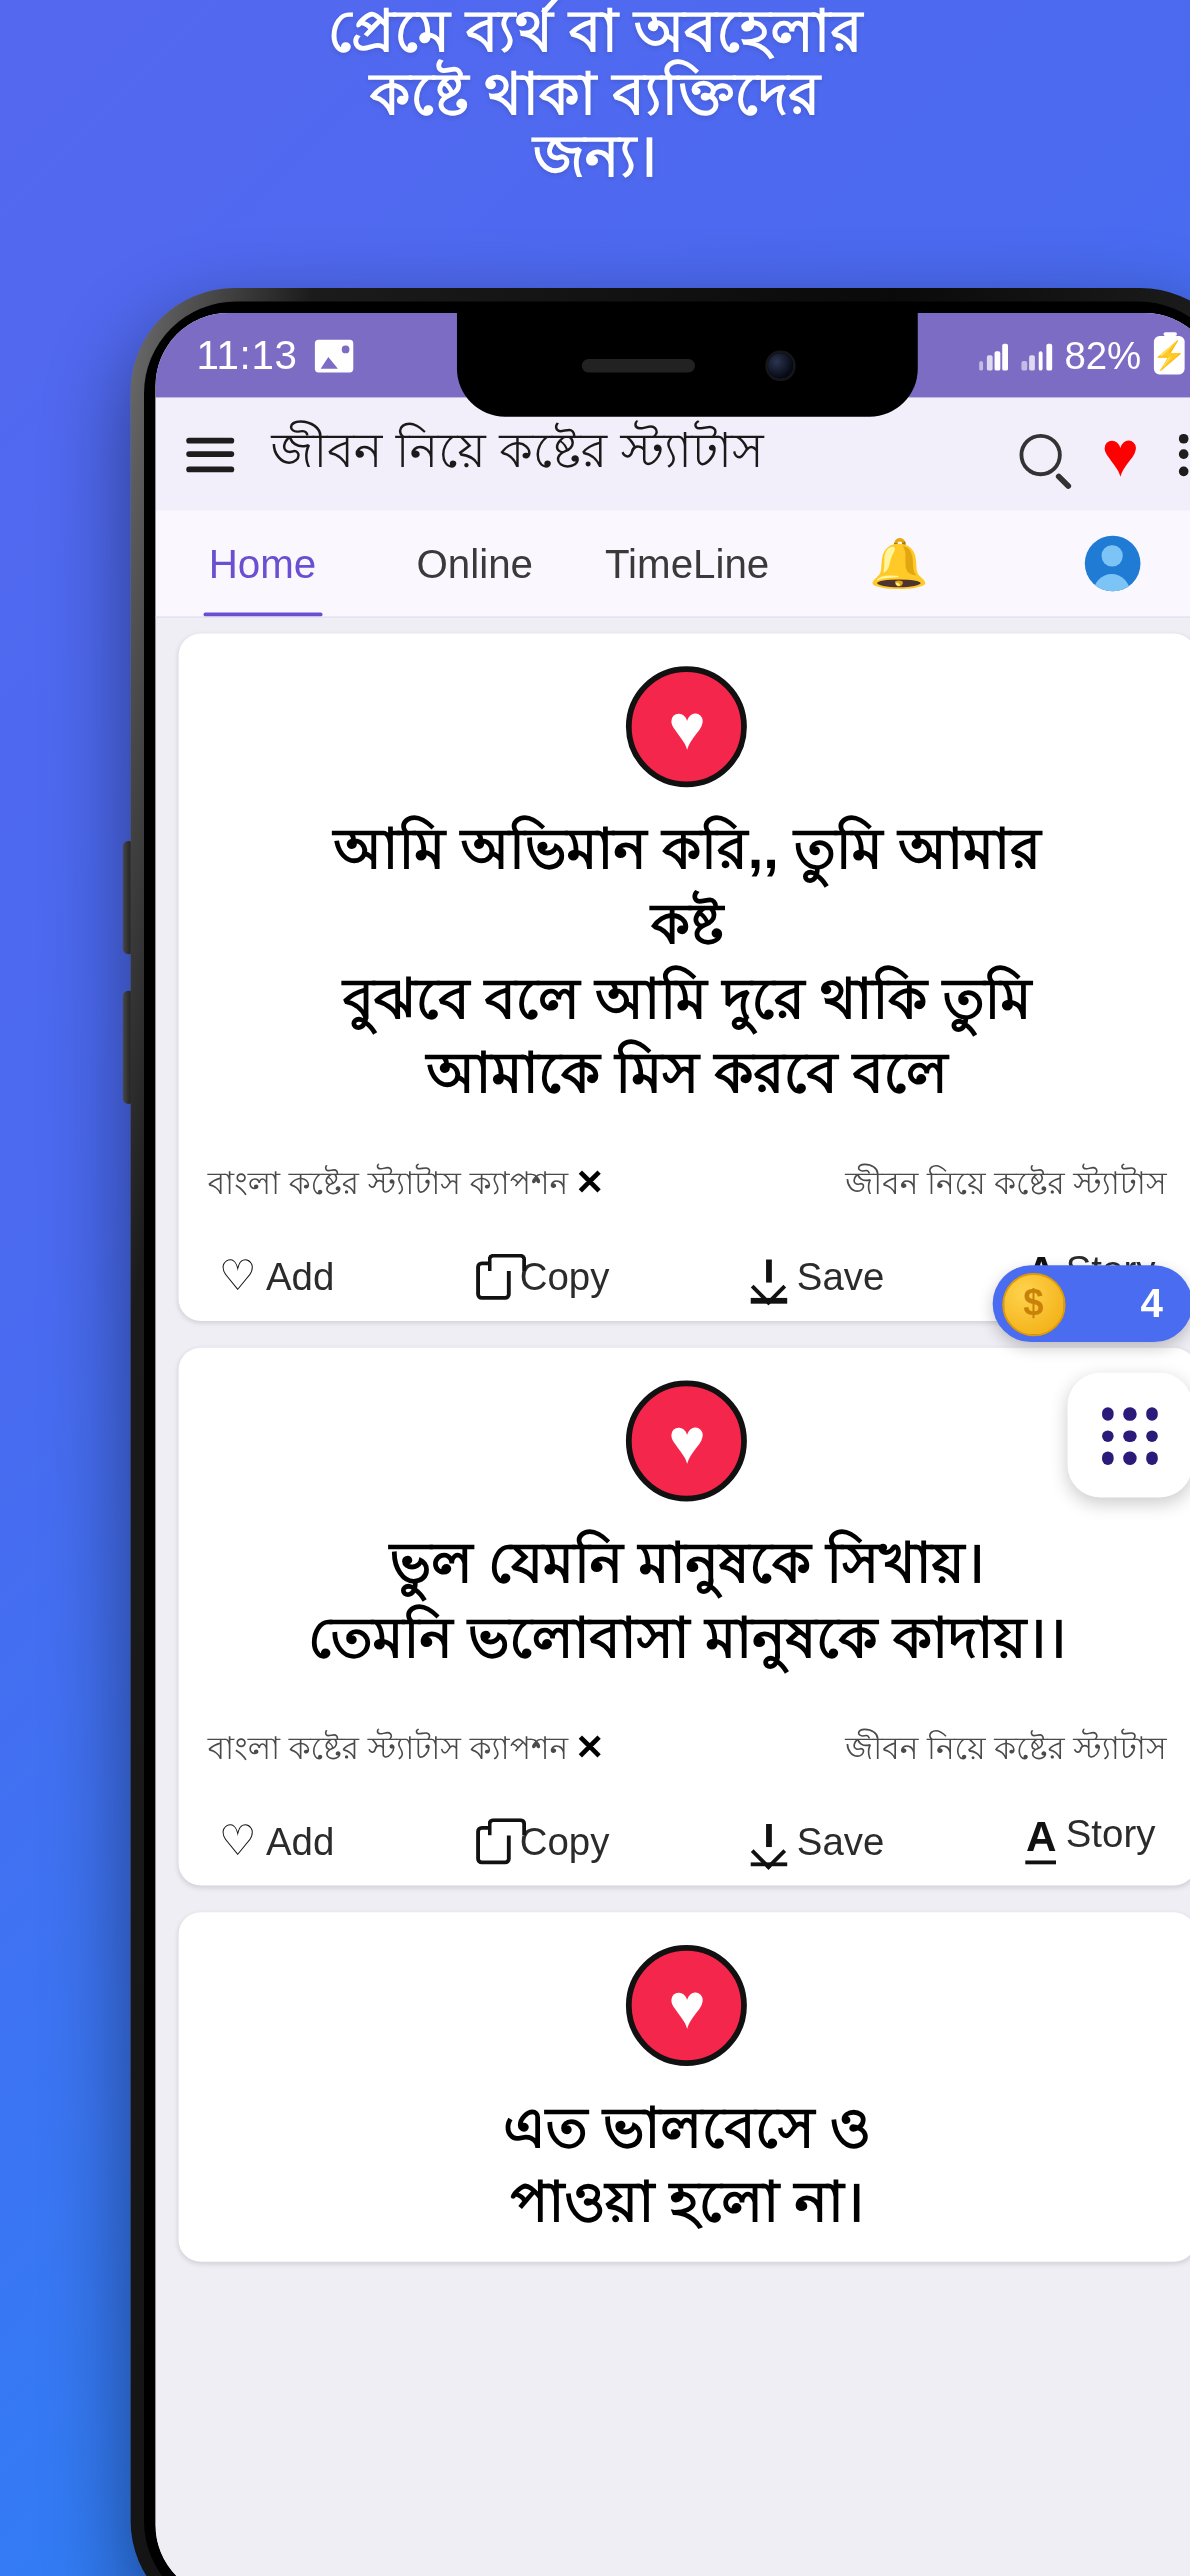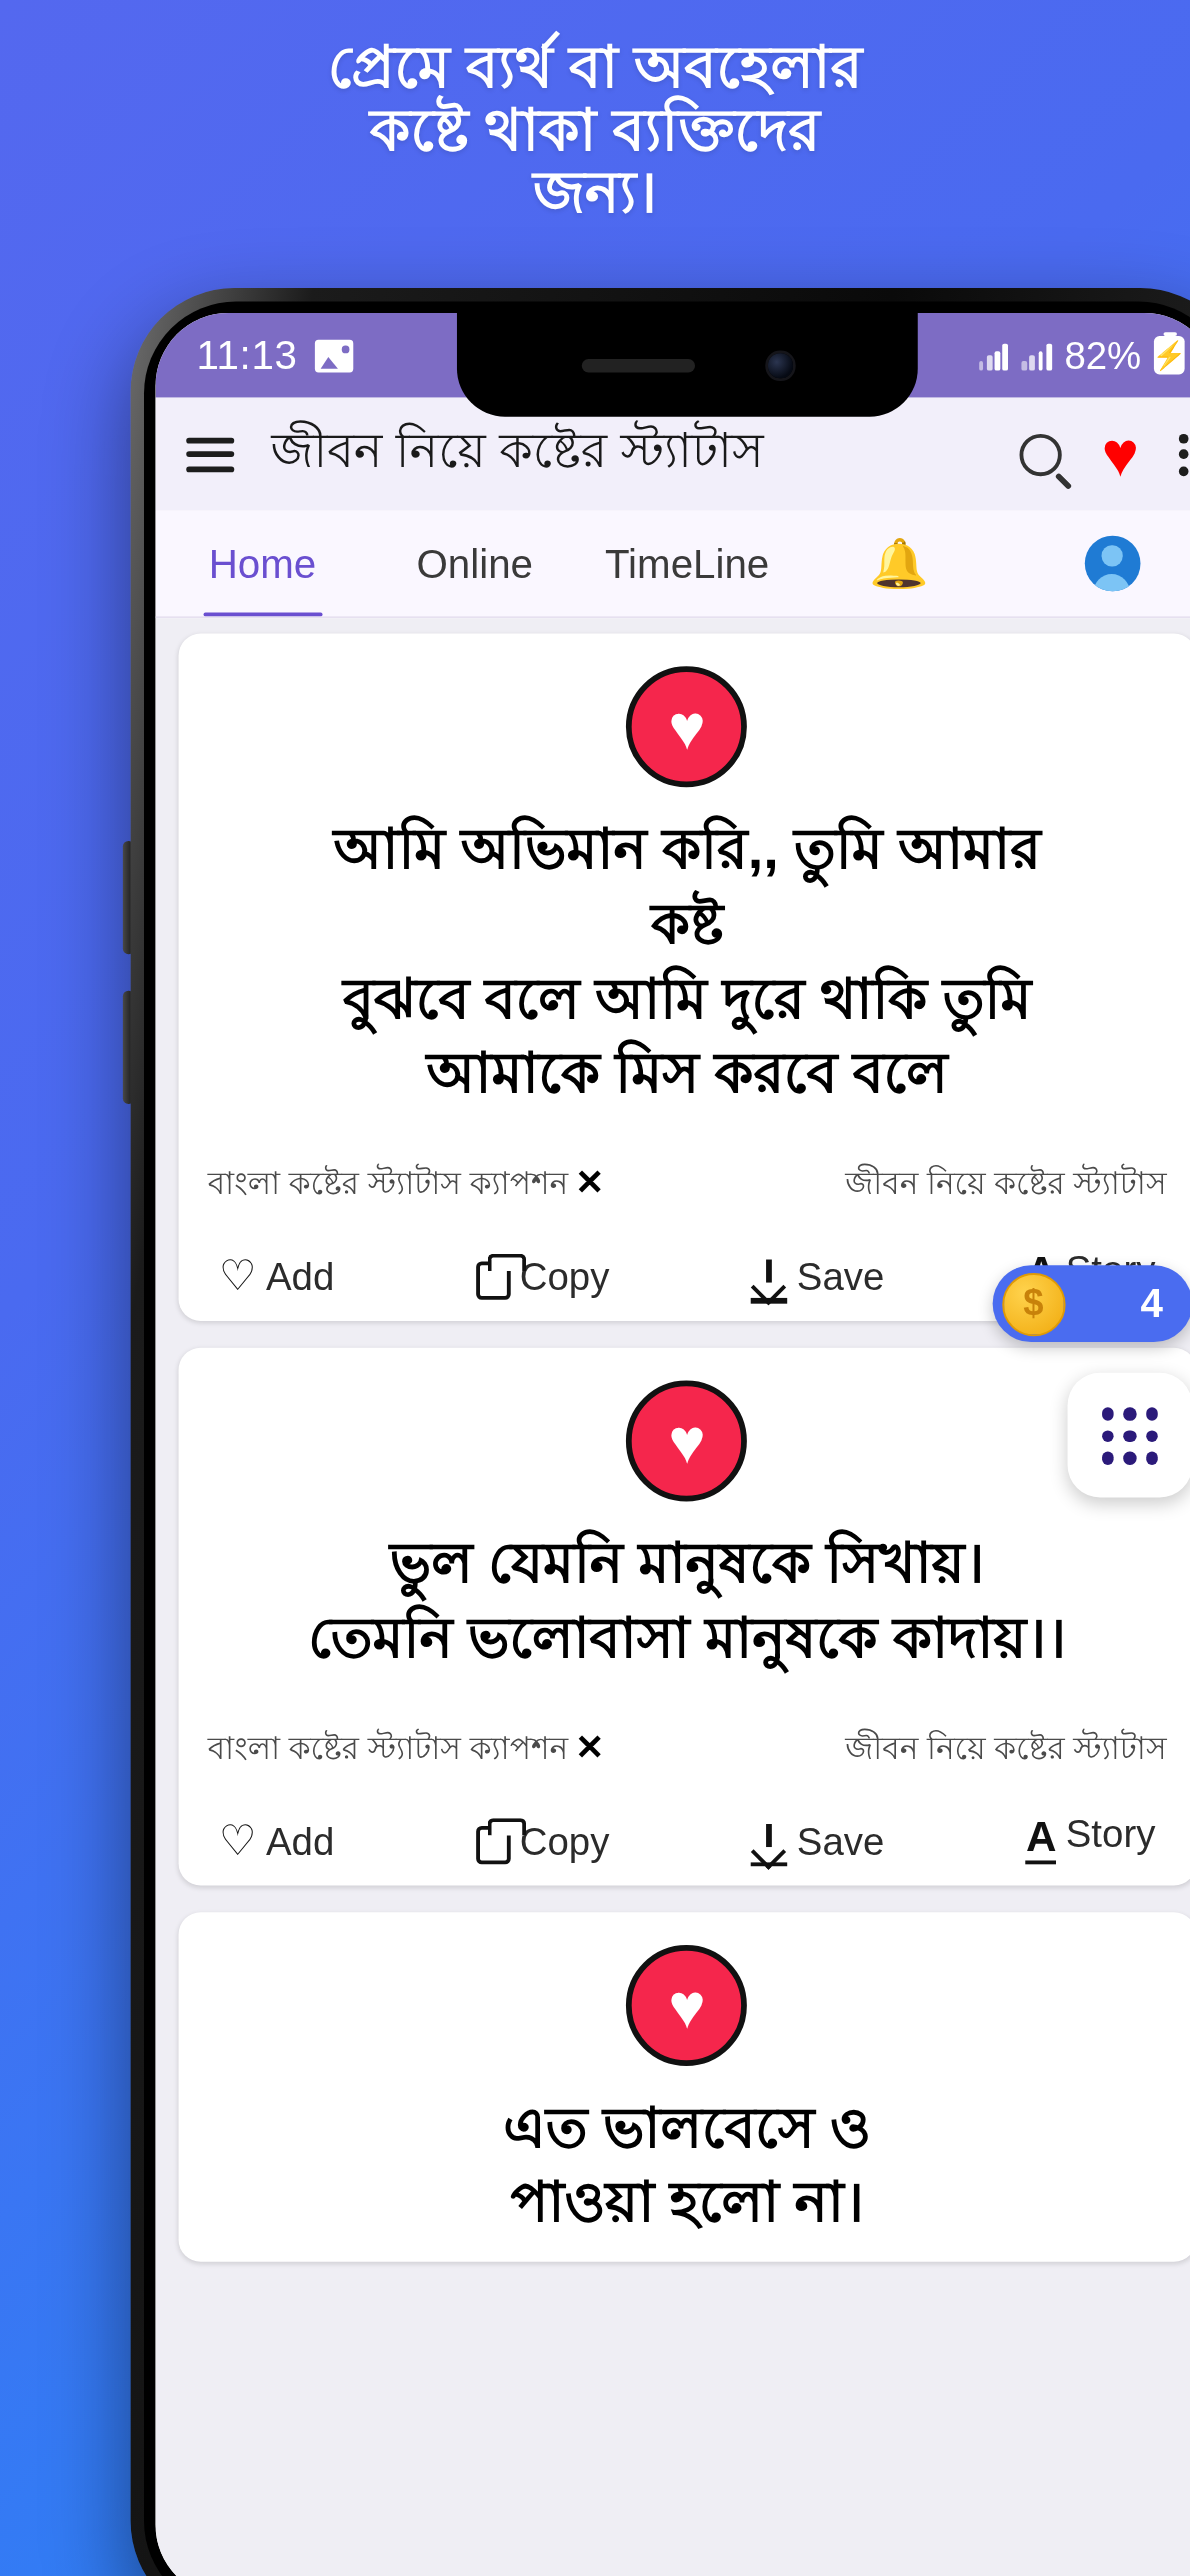--- a/index.html
+++ b/index.html
@@ -10,21 +10,20 @@
   }
   body{
     background:linear-gradient(135deg,#5468ef 0%,#4a6af0 35%,#2f7ef5 75%,#1f86f7 100%);
     position:relative;
   }
 
   
   .promo{
     position:absolute; top:0; left:0; width:1190px; height:288px;
     display:flex; flex-direction:column; align-items:center; justify-content:flex-start;
-    padding-top:36px;
   }
   .promo-line{
     color:#ffffff;
     font-size:58px;
     font-weight:bold;
     line-height:1.08;
     text-align:center;
     letter-spacing:0px;
     text-shadow:0 1.9px 4.8px rgba(0,0,0,.12);
     white-space:nowrap;

